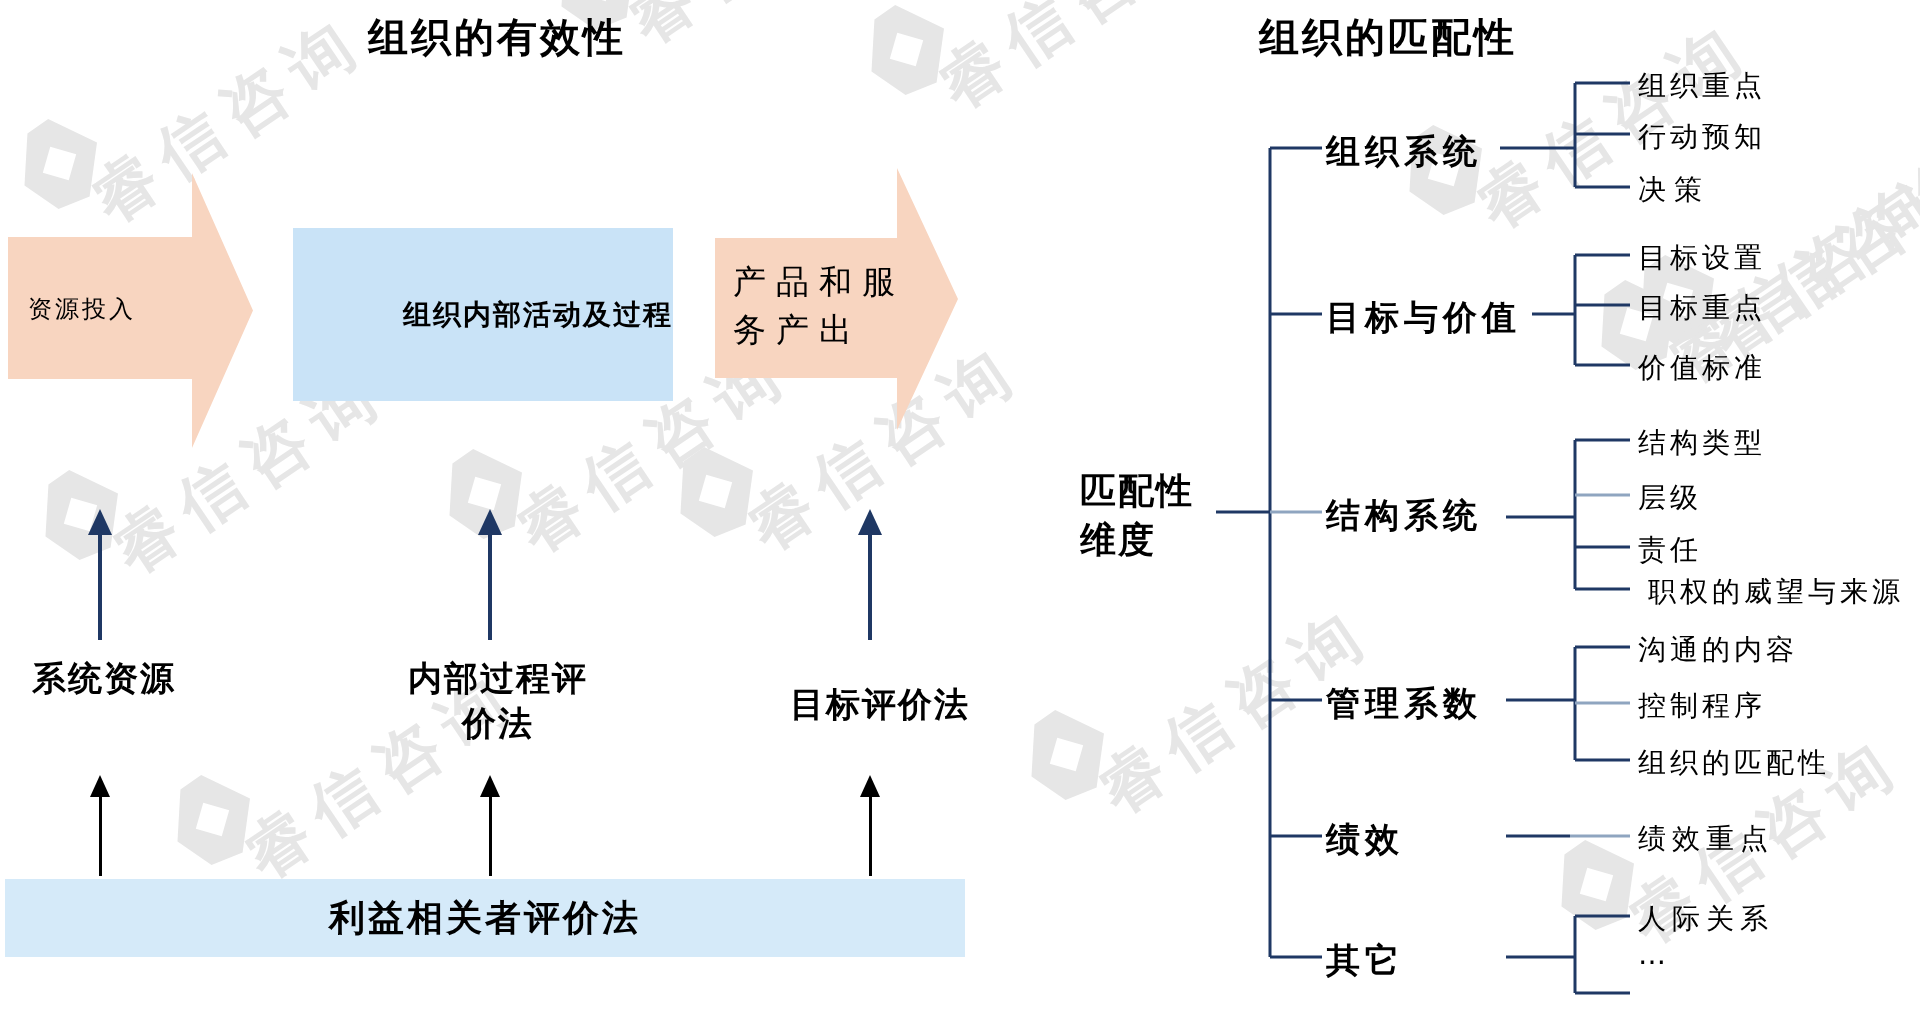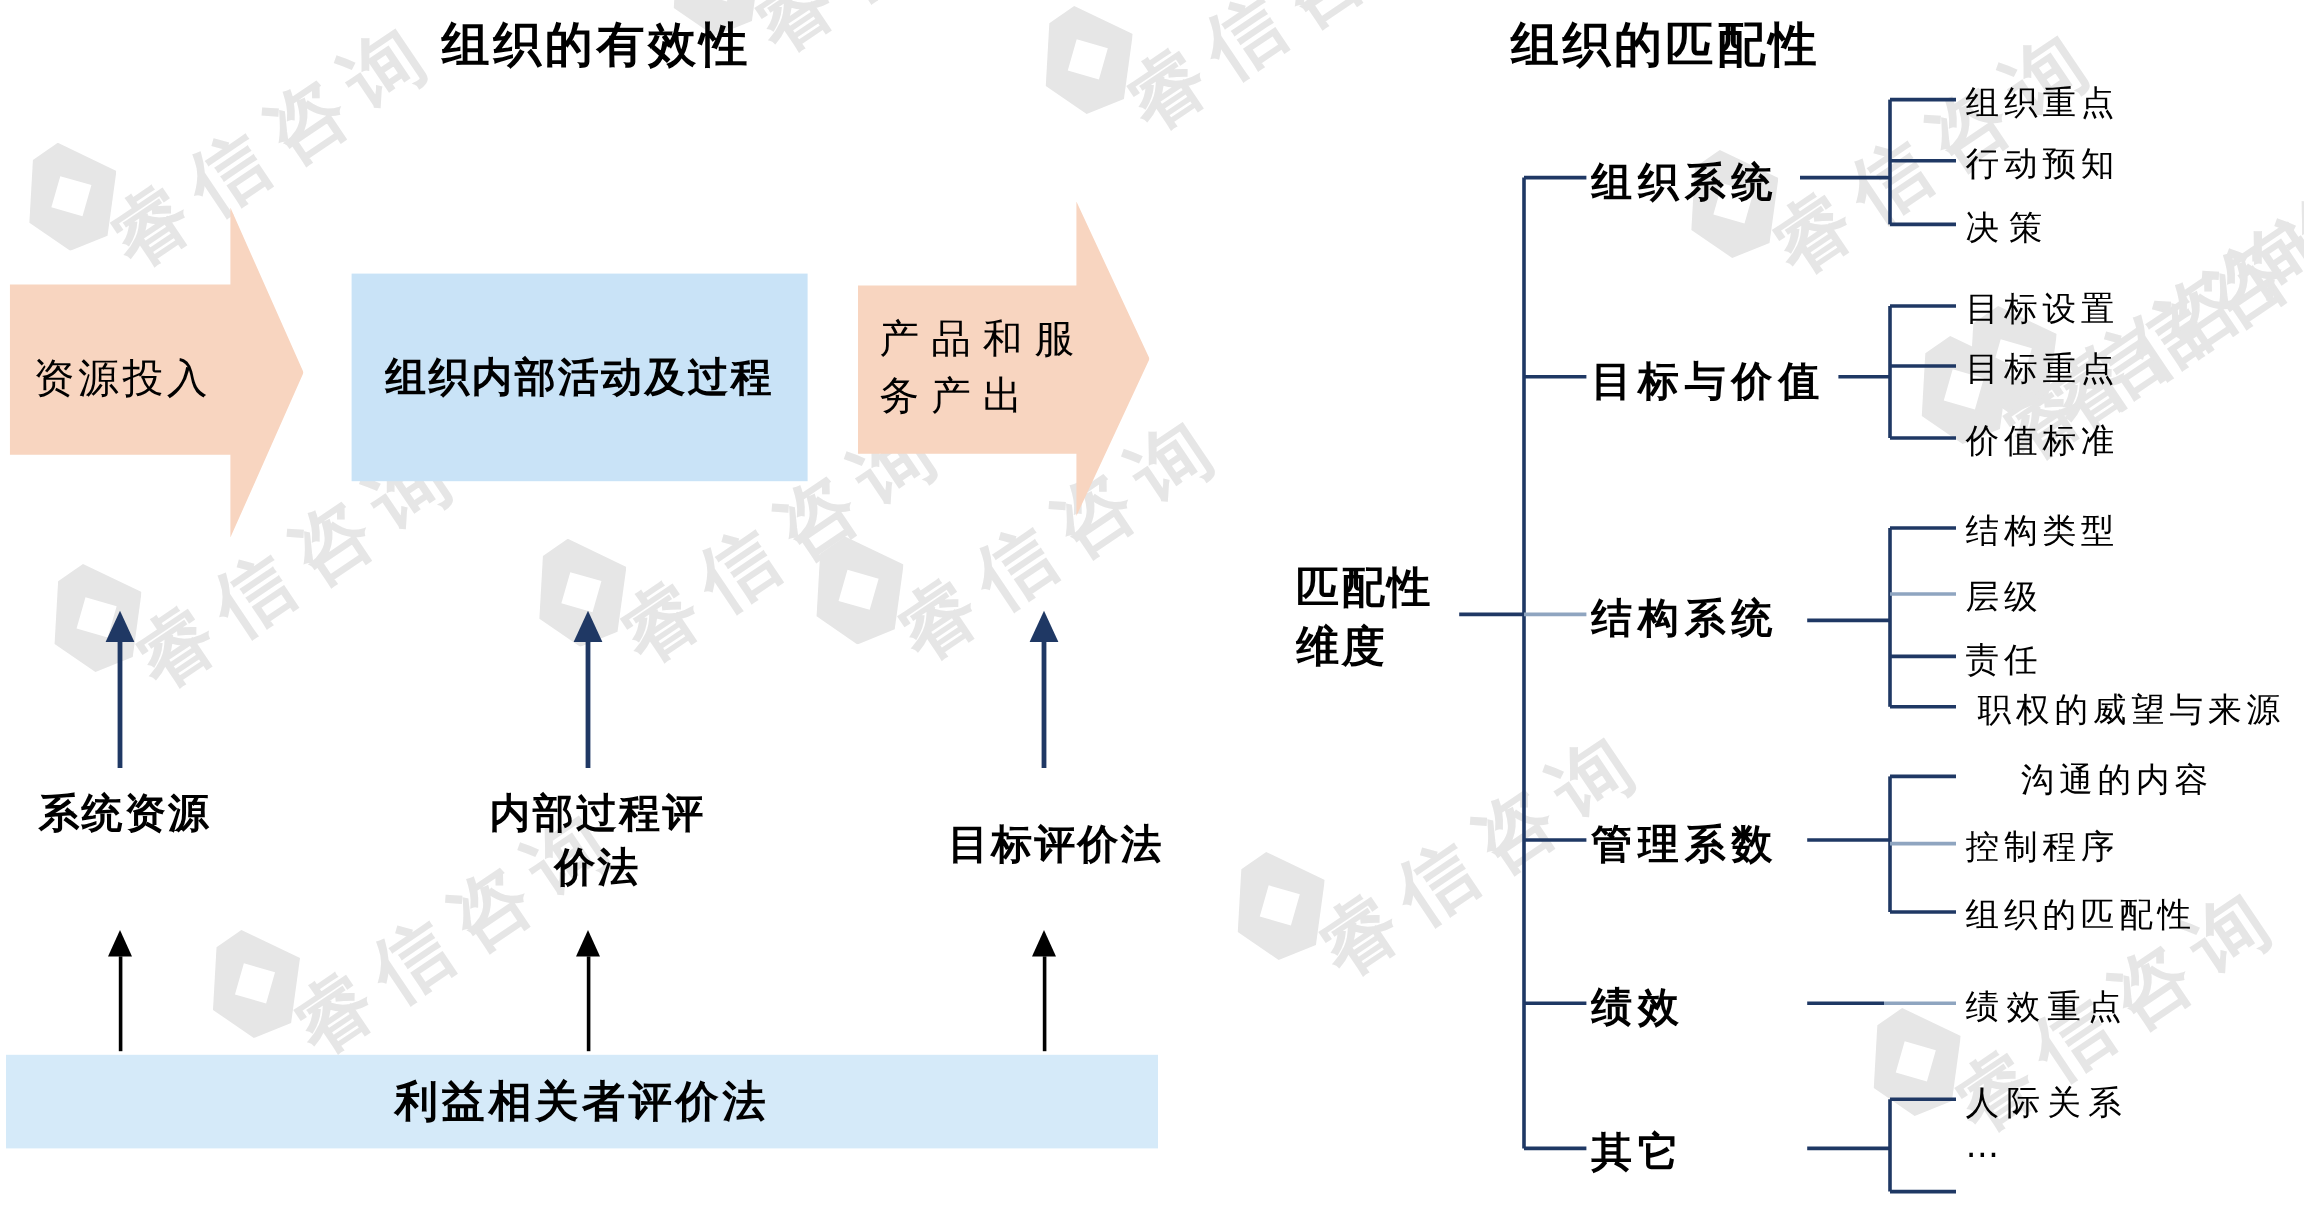--- a/index.html
+++ b/index.html
@@ -19,26 +19,26 @@
     font-size:64px;font-weight:bold;letter-spacing:14px;color:var(--wm);white-space:nowrap;}
   
   .layer{position:absolute;inset:0;z-index:1;}
   .ttl{position:absolute;font-weight:bold;font-size:40px;text-align:center;letter-spacing:3px;}
   #title-left{left:337px;top:10px;width:320px;}
   #title-right{left:1238px;top:10px;width:300px;}
   
   .fat-arrow{position:absolute;background:var(--peach);}
   #arrow-input{left:8px;top:173px;width:245px;height:275px;
     clip-path:polygon(0% 23.3%,75.1% 23.3%,75.1% 0%,100% 50%,75.1% 100%,75.1% 74.9%,0% 74.9%);}
-  #arrow-input .lbl{position:absolute;left:20px;top:120px;font-size:34px;letter-spacing:3px;font-family:Liberation Serif, serif;}
+  #arrow-input .lbl{position:absolute;left:20px;top:120px;font-size:24px;letter-spacing:3px;font-family:Liberation Serif, serif;}
   #arrow-output{left:715px;top:168px;width:243px;height:262px;
     clip-path:polygon(0% 26.7%,74.9% 26.7%,74.9% 0%,100% 50%,74.9% 100%,74.9% 80.2%,0% 80.2%);}
   #arrow-output .lbl{position:absolute;left:18px;top:90px;font-size:33px;letter-spacing:10px;line-height:48px;}
   #process-box{position:absolute;left:293px;top:228px;width:380px;height:173px;background:var(--bluebox);
-    display:flex;align-items:center;justify-content:center;font-size:34px;font-weight:bold;letter-spacing:2px;}
+    display:flex;align-items:center;justify-content:flex-end;font-size:28px;font-weight:bold;letter-spacing:2px;}
   #bottom-bar{position:absolute;left:5px;top:879px;width:960px;height:78px;background:var(--bluebar);
     display:flex;align-items:center;justify-content:center;font-size:36px;font-weight:bold;letter-spacing:3px;}
   .method{position:absolute;font-size:34px;font-weight:bold;text-align:center;line-height:45px;letter-spacing:2px;}
   #method-1{left:4px;top:656px;width:200px;}
   #method-2{left:398px;top:656px;width:200px;}
   #method-3{left:760px;top:682px;width:240px;}
   .uparrow{position:absolute;display:flex;flex-direction:column;align-items:center;}
   .uparrow .head{width:0;height:0;border-left:12px solid transparent;border-right:12px solid transparent;}
   .uparrow .stem{flex:1;}
   .navy .head{border-bottom:26px solid var(--navy);}
@@ -57,21 +57,21 @@
   .ln-light{stroke:var(--lineLight);stroke-width:3;fill:none;}
   #root-label{position:absolute;left:1080px;top:466px;font-size:36px;font-weight:bold;line-height:49px;letter-spacing:2px;}
   .branch{position:absolute;font-size:34px;font-weight:bold;letter-spacing:5px;white-space:nowrap;}
   .leaf{position:absolute;left:1638px;font-size:28px;letter-spacing:4px;white-space:nowrap;}
   #br-1{left:1326px;top:129px;} #br-2{left:1326px;top:295px;}
   #br-3{left:1326px;top:493px;} #br-4{left:1326px;top:681px;}
   #br-5{left:1326px;top:817px;} #br-6{left:1326px;top:938px;}
   #lf-0{top:67px;}  #lf-1{top:118px;} #lf-2{top:171px;letter-spacing:8px;}
   #lf-3{top:239px;} #lf-4{top:289px;} #lf-5{top:349px;}
   #lf-6{top:424px;} #lf-7{top:479px;} #lf-8{top:531px;} #lf-9{top:573px;margin-left:10px;}
-  #lf-10{top:631px;margin-left:46px;} #lf-11{top:687px;} #lf-12{top:744px;}
+  #lf-10{top:631px;} #lf-11{top:687px;} #lf-12{top:744px;}
   #lf-13{top:820px;letter-spacing:6px;}
   #lf-14{top:900px;letter-spacing:6px;} #lf-15{top:938px;}
 </style>
 </head>
 <body>
 
 <div id="canvas">
 
   <div id="wm-layer">
       <div class="wm" style="left: 23px; top: 119px;">

